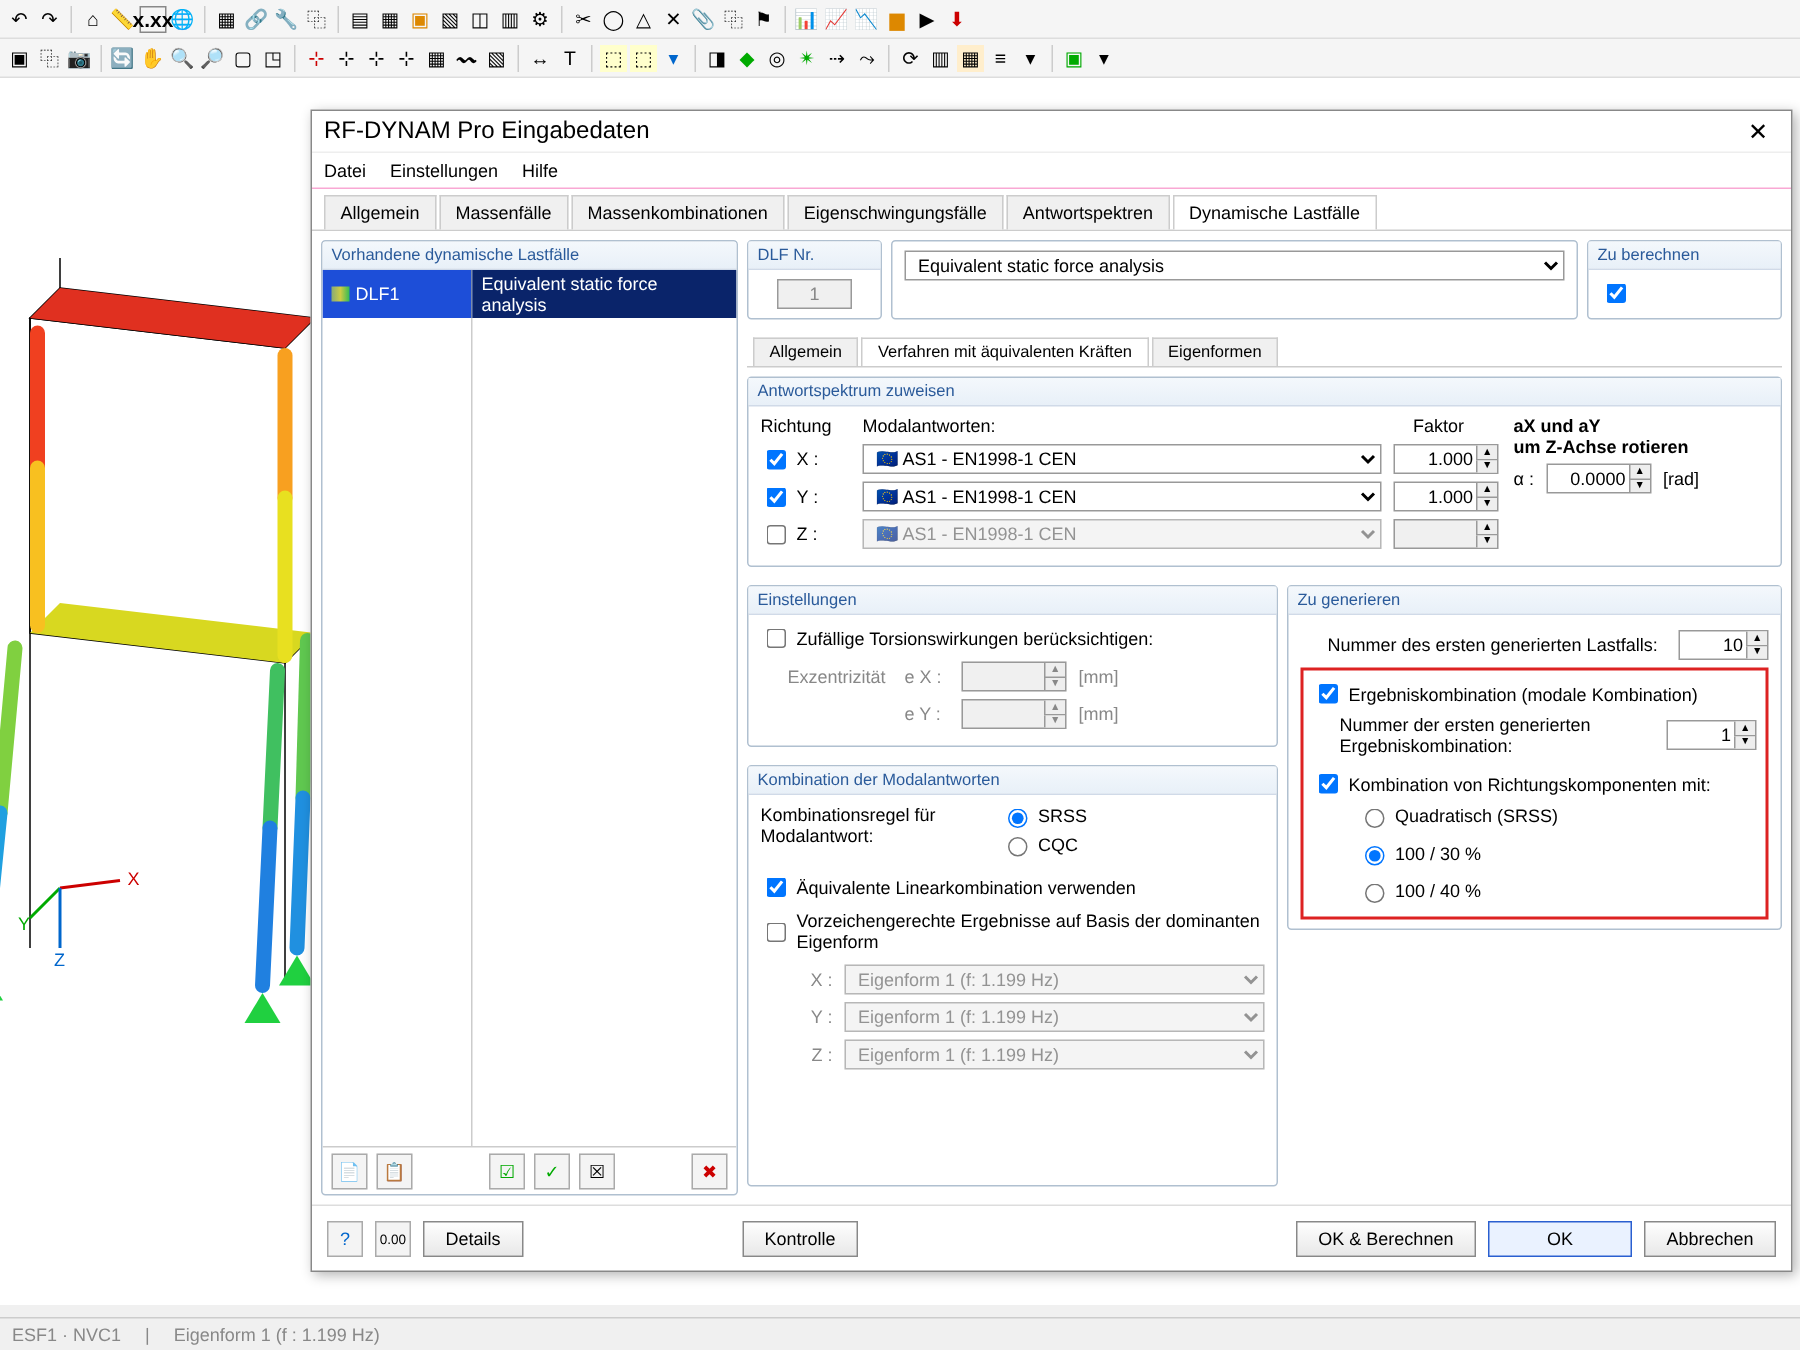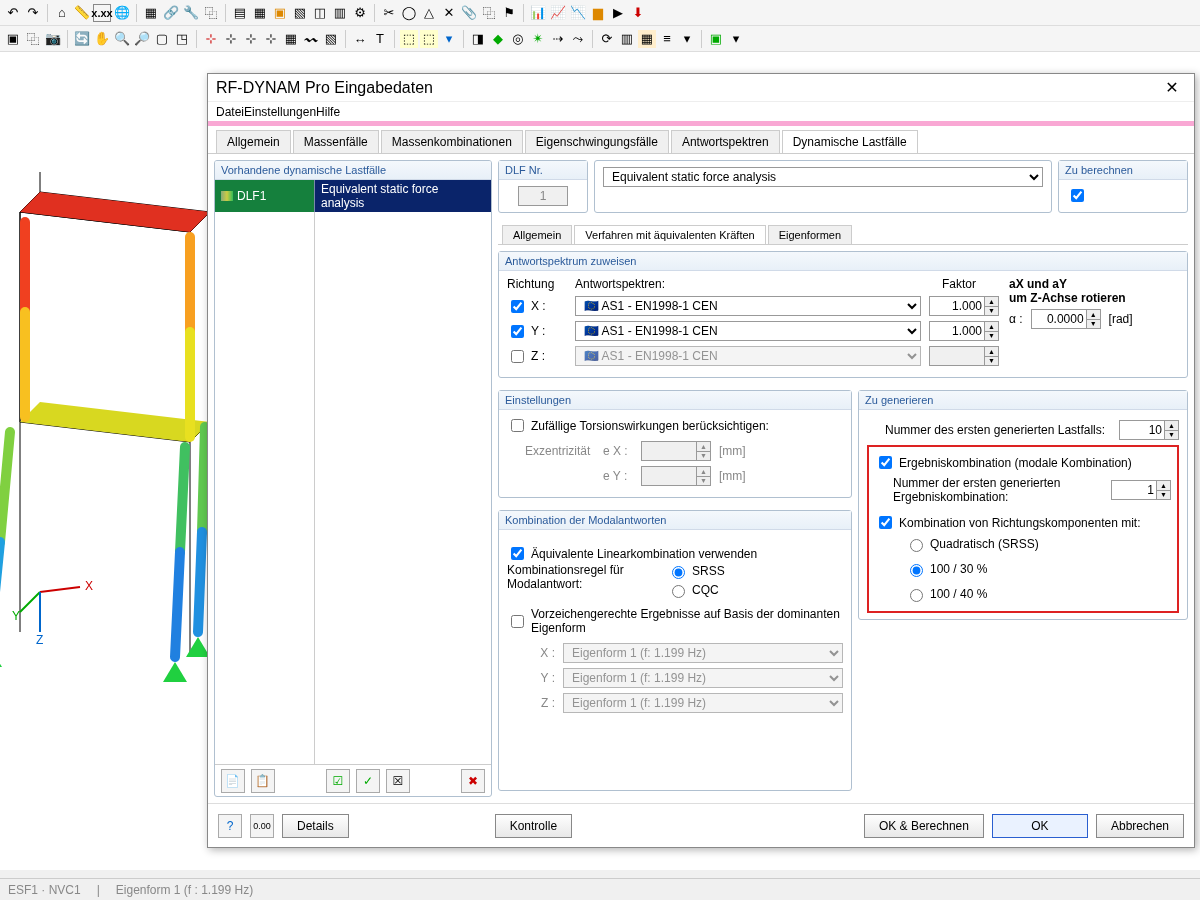--- a/index.html
+++ b/index.html
@@ -5,34 +5,34 @@
 * { box-sizing: border-box; font-family: "Segoe UI", Tahoma, sans-serif; font-size: 12px; }
 body { margin: 0; background: #f0f0f0; width: 1200px; height: 900px; overflow: hidden; position: relative; }
 .toolbar-row { height: 26px; background: #f5f5f5; border-bottom: 1px solid #ddd; display: flex; align-items: center; padding: 0 4px; gap: 2px; }
 .tb-icon { width: 18px; height: 18px; display: inline-flex; align-items: center; justify-content: center; font-size: 13px; cursor: pointer; border: 1px solid transparent; }
 .tb-sep { width: 1px; height: 18px; background: #ccc; margin: 0 3px; }
 .viewport { position: absolute; left: 0; top: 52px; right: 0; bottom: 30px; background: #fff; }
 .dialog { position: absolute; left: 207px; top: 73px; width: 988px; height: 775px; background: #fff; border: 1px solid #888; box-shadow: 2px 2px 8px rgba(0,0,0,0.3); display: flex; flex-direction: column; }
 .dlg-title { height: 28px; display: flex; align-items: center; justify-content: space-between; padding: 0 8px; background: #fff; border-bottom: 1px solid #eee; }
 .dlg-title span { font-size: 16px; }
 .dlg-close { width: 28px; height: 20px; display: flex; align-items: center; justify-content: center; cursor: pointer; }
-.dlg-menu { height: 24px; display: flex; align-items: center; padding: 0 8px; border-bottom: 5px solid #f9a8d4; }
+.dlg-menu { height: 24px; display: flex; align-items: center; padding: 0 8px; gap: 16px; border-bottom: 1px solid #f9a8d4; }
 .dlg-menu span { cursor: pointer; }
 .tabs { display: flex; border-bottom: 1px solid #ccc; padding: 4px 8px 0 8px; gap: 2px; }
 .tab { padding: 4px 10px; border: 1px solid #ccc; border-bottom: none; background: #f0f0f0; cursor: pointer; }
 .tab.active { background: #fff; }
 .dlg-body { flex: 1; display: flex; padding: 6px; gap: 6px; overflow: hidden; }
 .left-pane { width: 278px; display: flex; flex-direction: column; }
 .group { border: 1px solid #b0c0d0; border-radius: 3px; margin-bottom: 6px; }
 .group-hd { color: #2a5a9a; padding: 3px 6px; border-bottom: 1px solid #d0dae8; background: linear-gradient(#f4f8fc,#e8f0f8); font-size: 11px; }
 .group-bd { padding: 6px 8px; }
 .list-area { flex: 1; border: 1px solid #b0c0d0; border-radius: 3px; display: flex; flex-direction: column; overflow: hidden; }
 .list-area .group-hd { border-bottom: 1px solid #d0dae8; }
 .list-row { display: flex; }
-.list-cell-a { width: 100px; background: #15803d; color: #fff; padding: 2px 6px; border-right: 1px solid #7a8aaa; display: flex; align-items: center; gap: 4px; }
+.list-cell-a { width: 100px; background: #1d4ed8; color: #fff; padding: 2px 6px; border-right: 1px solid #7a8aaa; display: flex; align-items: center; gap: 4px; }
 .list-cell-b { flex: 1; background: #0a246a; color: #fff; padding: 2px 6px; }
 .list-fill { flex: 1; display: flex; }
 .list-col-a { width: 100px; border-right: 1px solid #ccc; }
 .list-col-b { flex: 1; }
 .list-tb { height: 32px; border-top: 1px solid #ccc; display: flex; align-items: center; padding: 0 6px; gap: 6px; }
 .icon-btn { width: 24px; height: 24px; border: 1px solid #aaa; background: #f4f4f4; display: flex; align-items: center; justify-content: center; cursor: pointer; font-size: 12px; }
 .right-pane { flex: 1; display: flex; flex-direction: column; gap: 6px; overflow: hidden; }
 .row-top { display: flex; gap: 6px; }
 .sub-tabs { display: flex; border-bottom: 1px solid #ccc; gap: 2px; padding-left: 4px; }
 .sub-tab { padding: 3px 10px; border: 1px solid #ccc; border-bottom: none; background: #f0f0f0; cursor: pointer; font-size: 11px; }
@@ -61,21 +61,21 @@
 </style>
 </head>
 <body>
 
 <div class="toolbar-row">
   <span class="tb-icon">↶</span>
   <span class="tb-icon">↷</span>
   <span class="tb-sep"></span>
   <span class="tb-icon">⌂</span>
   <span class="tb-icon">📏</span>
-  <span class="tb-icon" style="font-size:11px;font-weight:bold;border:1px solid #888">x.xx</span>
+  <span class="tb-icon" style="font-size:14px;font-weight:bold;border:1px solid #888">x.xx</span>
   <span class="tb-icon">🌐</span>
   <span class="tb-sep"></span>
   <span class="tb-icon">▦</span>
   <span class="tb-icon">🔗</span>
   <span class="tb-icon">🔧</span>
   <span class="tb-icon">⿻</span>
   <span class="tb-sep"></span>
   <span class="tb-icon">▤</span>
   <span class="tb-icon">▦</span>
   <span class="tb-icon" style="color:#d80">▣</span>
@@ -264,21 +264,21 @@
         </div>
       </div>
 
       <div class="group">
         <div class="group-hd">Antwortspektrum zuweisen</div>
         <div class="group-bd">
           <div style="display:flex;gap:10px">
             <div style="flex:1">
               <div class="fld-row">
                 <span style="width:60px">Richtung</span>
-                <span style="flex:1">Antwortspektren:</span>
+                <span style="flex:1">Modalantworten:</span>
                 <span style="width:80px;text-align:center">Faktor</span>
               </div>
               <div class="fld-row">
                 <label class="cb" style="width:60px">
                     <input type="checkbox" checked="" style="">
                     <span>X :</span>
                   </label>
                 <select style="flex:1"><option>🇪🇺 AS1 - EN1998-1 CEN</option></select>
                 <span class="spin-wrap"><input type="text" style="width: 70px; text-align: right; padding-right: 16px;" value="1.000"><span class="spin-btns">
                       <div>▲</div>
@@ -350,37 +350,37 @@
                       <div>▼</div>
                     </span></span>
                 <span>[mm]</span>
               </div>
             </div>
           </div>
 
           <div class="group" style="flex:1">
             <div class="group-hd">Kombination der Modalantworten</div>
             <div class="group-bd">
-              <div style="margin-top:8px"><label class="cb">
-                    <input type="checkbox" checked="" style="">
-                    <span>Äquivalente Linearkombination verwenden</span>
-                  </label></div>
               <div style="display:flex;gap:20px">
                 <span style="width:140px">Kombinationsregel für Modalantwort:</span>
                 <div>
                   <div><label class="rb">
                         <input type="radio" name="mr" checked="" style="">
                         <span>SRSS</span>
                       </label></div>
                   <div><label class="rb">
                         <input type="radio" name="mr" style="">
                         <span>CQC</span>
                       </label></div>
                 </div>
               </div>
+              <div style="margin-top:8px"><label class="cb">
+                    <input type="checkbox" checked="" style="">
+                    <span>Äquivalente Linearkombination verwenden</span>
+                  </label></div>
               <div style="margin-top:6px"><label class="cb">
                     <input type="checkbox" style="">
                     <span>Vorzeichengerechte Ergebnisse auf Basis der dominanten Eigenform</span>
                   </label></div>
               <div class="fld-row muted" style="margin-top:8px;padding-left:18px">
                 <span style="width:30px;text-align:right">X :</span>
                 <select class="ro" style="flex:1" disabled=""><option>Eigenform 1 (f: 1.199 Hz)</option></select>
               </div>
               <div class="fld-row muted" style="padding-left:18px">
                 <span style="width:30px;text-align:right">Y :</span>

